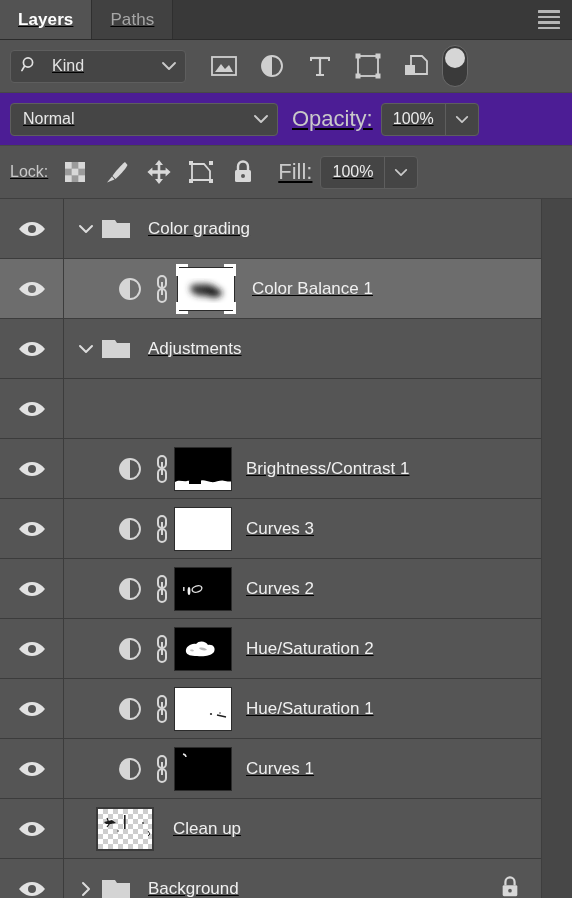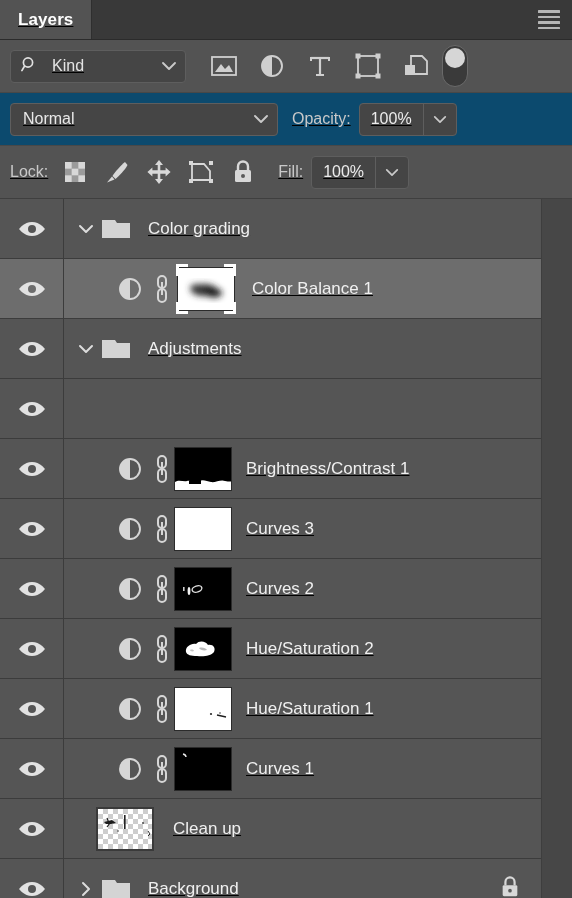--- a/index.html
+++ b/index.html
@@ -84,36 +84,36 @@
     border-radius: 13px;
     display: flex; align-items: flex-start; justify-content: center;
     padding-top: 2px;
     cursor: default;
   }
   .fx-toggle .knob { width: 20px; height: 20px; border-radius: 50%; background: #d6d6d6; }
 
   
   .blendbar {
     height: 53px; min-height: 53px;
-    background: #0c4a6e;
+    background: #4c1d95;
     display: flex; align-items: center;
     padding: 0 10px;
     border-bottom: 1px solid #484848;
   }
   .blend-select {
     width: 268px; height: 33px;
     background: #454545;
     border: 1px solid #5e5e5e;
     border-radius: 4px;
     display: flex; align-items: center;
     padding: 0 8px 0 12px;
     cursor: default;
   }
   .blend-label { color: #e8e8e8; font-size: 16px; flex: 1; }
-  .field-label { color: #c9c9c9; font-size: 16px; margin: 0 8px 0 14px; white-space: nowrap; }
+  .field-label { color: #c9c9c9; font-size: 22px; margin: 0 8px 0 14px; white-space: nowrap; }
   .numfield {
     display: flex; align-items: stretch; height: 33px;
     border: 1px solid #5e5e5e; border-radius: 4px;
     background: #454545; overflow: hidden;
   }
   .numfield .val {
     width: 64px;
     display: flex; align-items: center; justify-content: center;
     color: #ececec; font-size: 16px;
     border-right: 1px solid #5e5e5e;
@@ -231,20 +231,23 @@
   }
 </style>
 </head>
 <body>
 
 <div class="panel">
 
   <div class="tabbar">
     <div class="tab active">
       <span>Layers</span>
+    </div>
+    <div class="tab">
+      <span>Paths</span>
     </div>
     <div class="tab tab-spacer"></div>
     <div class="menu-btn">
       <span class="hamburger">
         <i></i>
           <i></i>
           <i></i>
           <i></i>
       </span>
     </div>

